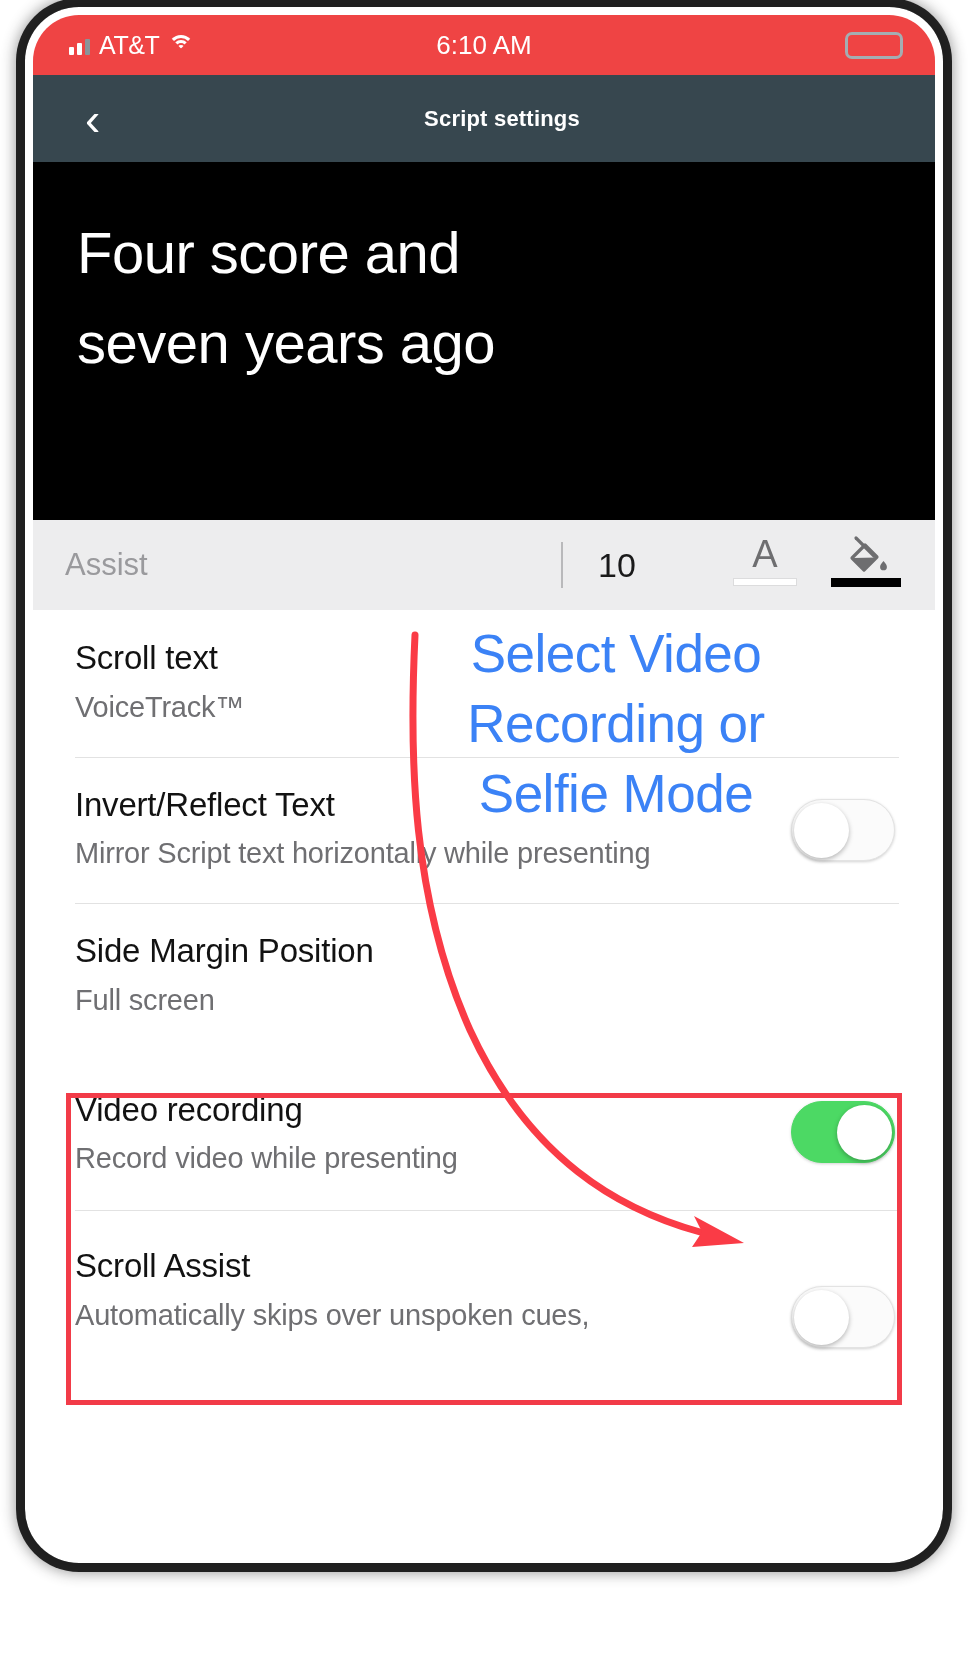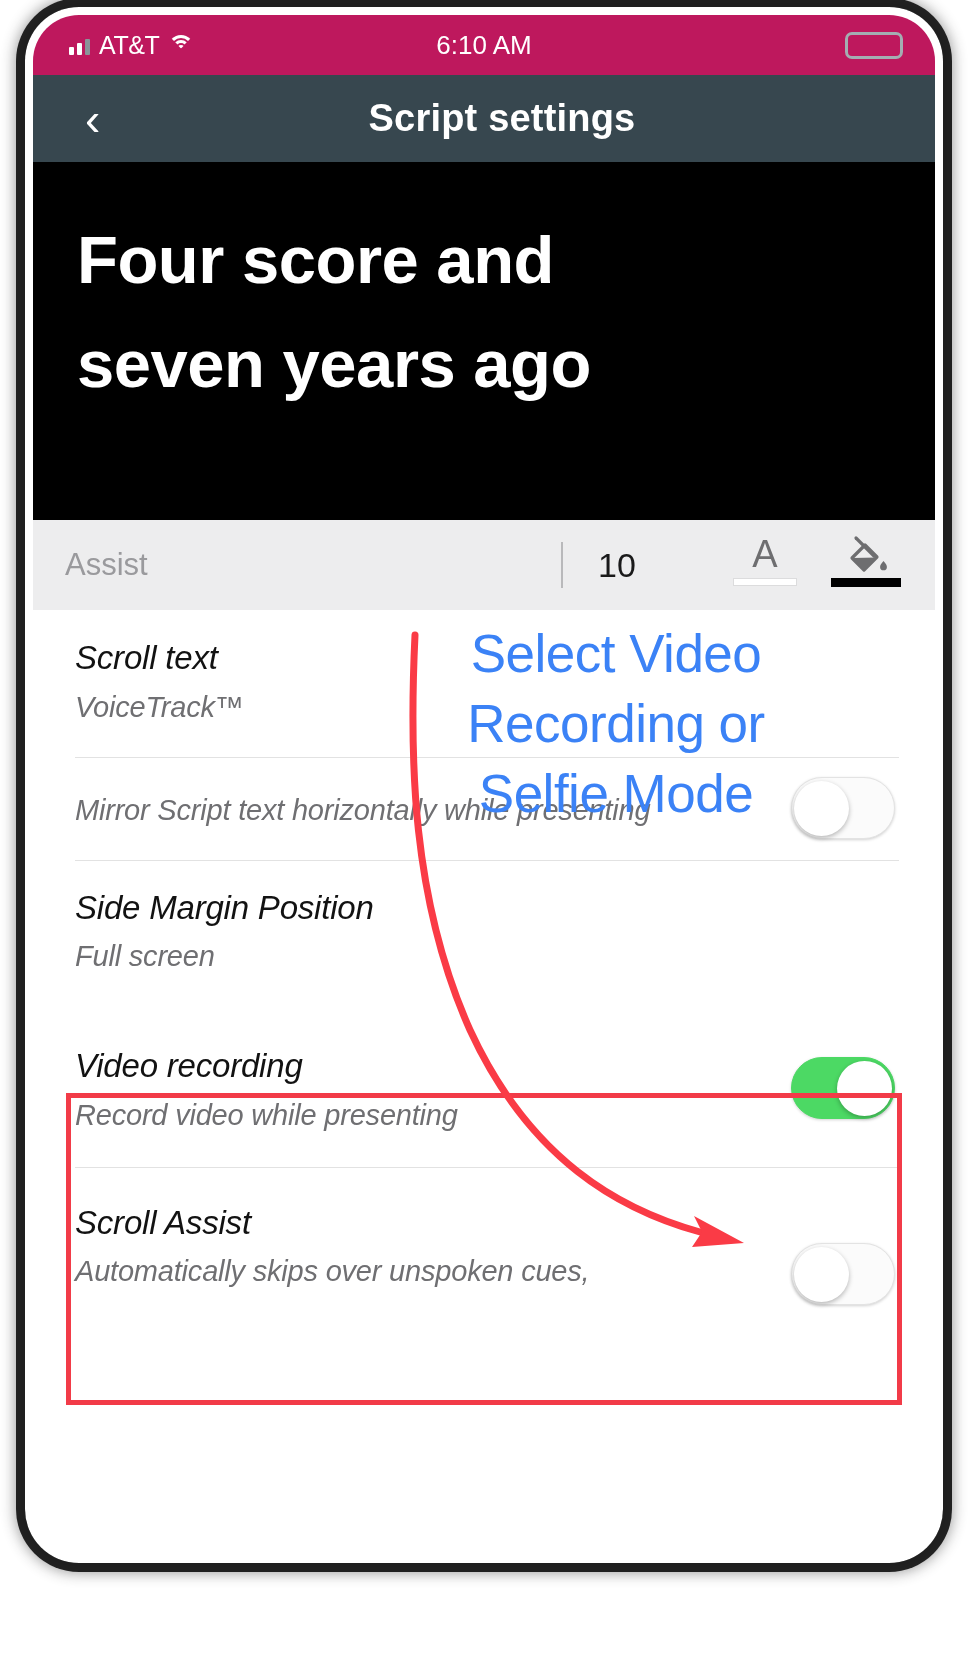--- a/index.html
+++ b/index.html
@@ -26,21 +26,21 @@
     border-radius:54px;
     box-shadow:0 0 0 9px rgba(20,20,20,0.93),
                0 0 14px 10px rgba(40,40,40,0.45);
     pointer-events:none;
   }
 
   
   #status-bar {
     position:relative;
     height:60px;
-    background:#be185d;
+    background:#ef4444;
     color:#ffffff;
   }
   #sb-left {
     position:absolute; left:36px; top:0; height:60px;
     display:flex; align-items:center; gap:9px;
   }
   .sig-bars { display:flex; align-items:flex-end; gap:3px; height:19px; }
   .sig-bars i { display:block; width:5px; background:#ffffff; border-radius:1px; }
   .sig-bars i:nth-child(1){ height:8px; }
   .sig-bars i:nth-child(2){ height:12px; }
@@ -73,31 +73,31 @@
     position:relative; height:87px;
     background:#37474f; color:#ffffff;
   }
   #back-button {
     position:absolute; left:52px; top:0; height:87px;
     display:flex; align-items:center; font-size:46px; font-weight:300;
     cursor:pointer; line-height:1;
   }
   #nav-title {
     height:87px; display:flex; align-items:center; justify-content:center;
-    font-size:38px; font-weight:bold; letter-spacing:0.2px;padding-left:36px;
+    font-size:22px; font-weight:bold; letter-spacing:0.2px;padding-left:36px;
   }
 
   
   #script-preview {
     background:#000000; height:358px;
     padding:46px 44px 0 44px; color:#ffffff;
     overflow:hidden;
   }
   #script-line-1, #script-line-2 {
-    font-size:67px; font-weight:700; line-height:1.55;
+    font-size:58px; font-weight:400; line-height:1.55;
     letter-spacing:-0.5px; white-space:nowrap;
   }
 
   
   #font-toolbar {
     height:90px; background:#ededee;
     display:flex; align-items:center; position:relative;
   }
   #font-name { margin-left:32px; font-size:31px; color:#9a9a9d; }
   #toolbar-divider { position:absolute; left:528px; top:22px;
@@ -110,21 +110,21 @@
      font-weight:400; }
   #text-color-tool .swatch { margin-top:4px; height:8px; background:#ffffff;
      border:1px solid #dcdcdd; }
   #bg-color-tool { position:absolute; left:798px; top:14px;
      width:70px; text-align:center; cursor:pointer; }
   #bg-color-tool .glyph { height:42px; display:flex; align-items:center;
      justify-content:center; }
   #bg-color-tool .swatch { margin-top:2px; height:9px; background:#000000; }
 
   
-  #settings-list { background:#ffffff; position:relative;font-style:italic; }
+  #settings-list { background:#ffffff; position:relative; }
   .setting-row {
     position:relative; padding:26px 40px 24px 42px; min-height:98px;
   }
   .setting-row .sep {
     position:absolute; left:42px; right:36px; top:0; height:1px;
     background:#e2e2e2;
   }
   .setting-title { font-size:33px; color:#121212; line-height:1.32;
      font-weight:400; letter-spacing:-0.2px; }
   .setting-sub { font-size:29px; color:#6f6f72; line-height:1.38;
@@ -226,20 +226,21 @@
 
   <div id="settings-list">
 
     <div class="setting-row" style="padding-bottom:30px;">
       <div class="setting-title">Scroll text</div>
       <div class="setting-sub">VoiceTrack™</div>
     </div>
 
     <div class="setting-row" style="padding-bottom:30px;">
       <div class="sep"></div>
+      <div class="setting-title">Invert/Reflect Text</div>
       <div class="setting-sub">Mirror Script text horizontally while presenting</div>
       <div class="toggle off">
           <span class="knob"></span>
         </div>
     </div>
 
     <div class="setting-row" style="padding-bottom:34px;">
       <div class="sep"></div>
       <div class="setting-title">Side Margin Position</div>
       <div class="setting-sub">Full screen</div>

